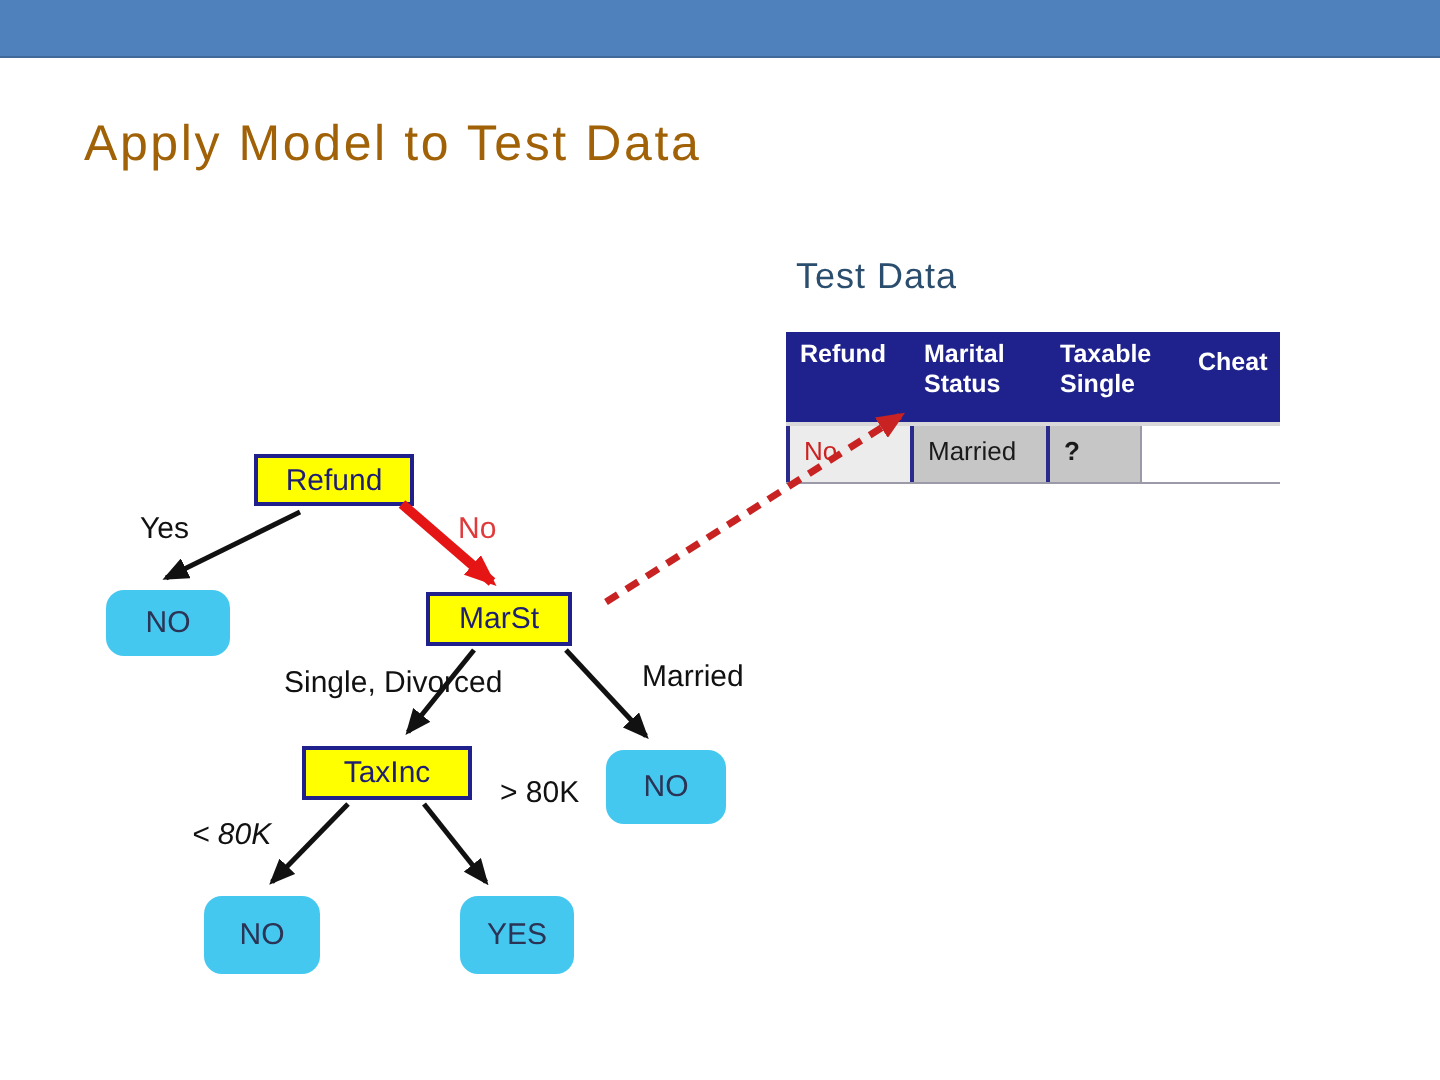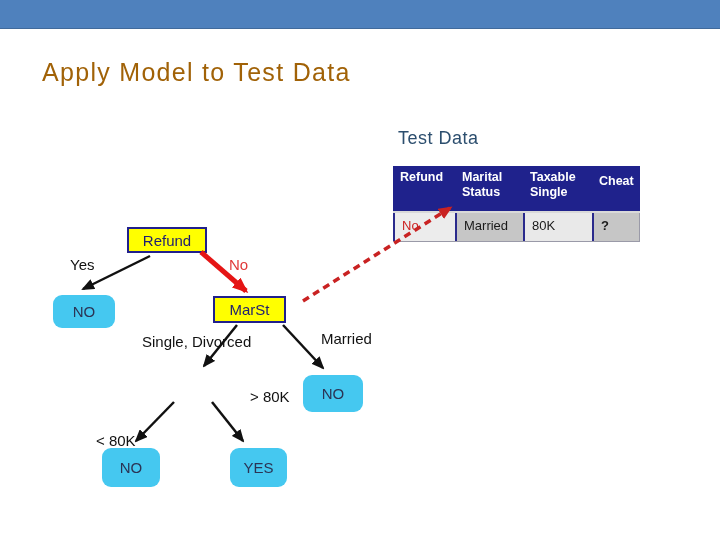--- a/index.html
+++ b/index.html
@@ -65,21 +65,21 @@
   .leaf-taxinc-low    { left:102px; top:448px; width:58px; height:39px; }
   .leaf-taxinc-high   { left:230px; top:448px; width:57px; height:39px; }
 
   .blabel {
     position:absolute; font-size:15px; color:#111111; white-space:nowrap;
   }
   .lbl-yes     { left:70px;  top:256px; }
   .lbl-no      { left:229px; top:256px; color:#E03A3A; }
   .lbl-sd      { left:142px; top:333px; }
   .lbl-married { left:321px; top:330px; }
-  .lbl-lt80    { left:96px;  top:432px; }
+  .lbl-lt80    { left:96px;  top:409px;font-style:italic; }
   .lbl-gt80    { left:250px; top:388px; }
 
   .arrow-layer {
     position:absolute; left:0; top:0; width:720px; height:540px;
     pointer-events:none;
   }
 </style>
 </head>
 <body>
 
@@ -104,27 +104,27 @@
         <span>Taxable</span><br>
         <span>Single</span>
       </div>
       <div class="th c4">
         <span>Cheat</span>
       </div>
     </div>
     <div class="trow">
       <div class="td c1">No</div>
       <div class="td c2">Married</div>
-      <div class="td c3">80K</div>
       <div class="td c4">?</div>
     </div>
   </div>
 
   <div class="dnode node-refund">Refund</div>
   <div class="dnode node-marst">MarSt</div>
+  <div class="dnode node-taxinc">TaxInc</div>
 
   <div class="leaf leaf-refund-yes">NO</div>
   <div class="leaf leaf-marst-married">NO</div>
   <div class="leaf leaf-taxinc-low">NO</div>
   <div class="leaf leaf-taxinc-high">YES</div>
 
   <div class="blabel lbl-yes">Yes</div>
   <div class="blabel lbl-no">No</div>
   <div class="blabel lbl-sd">Single, Divorced</div>
   <div class="blabel lbl-married">Married</div>

